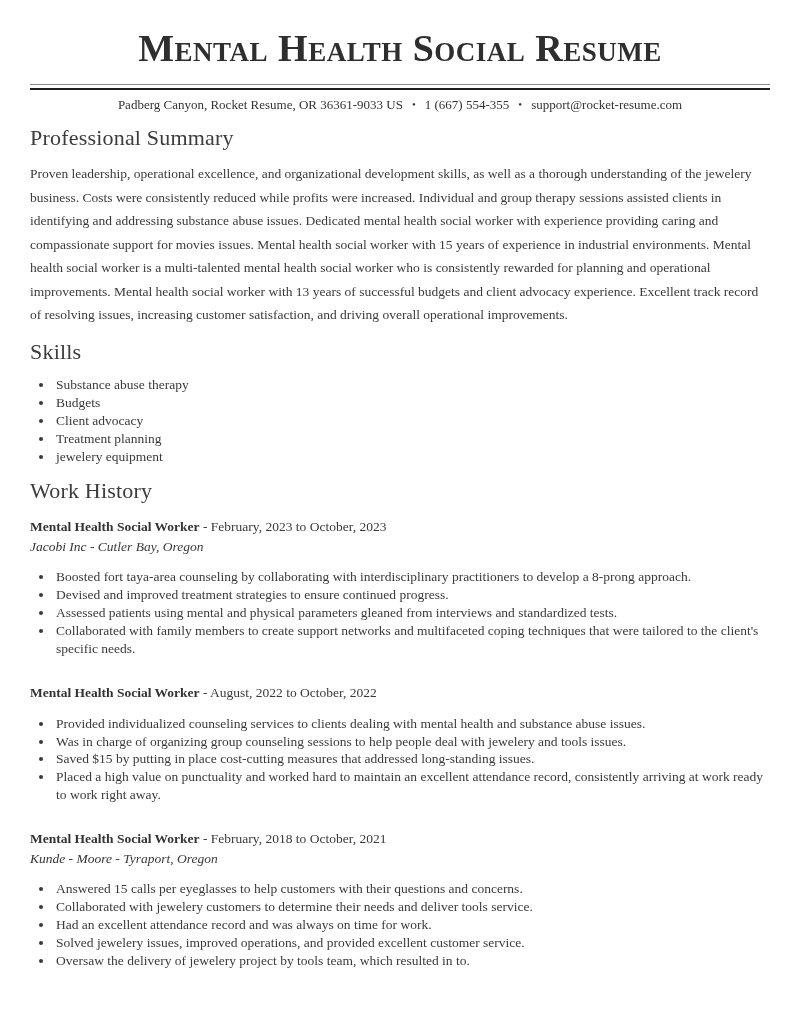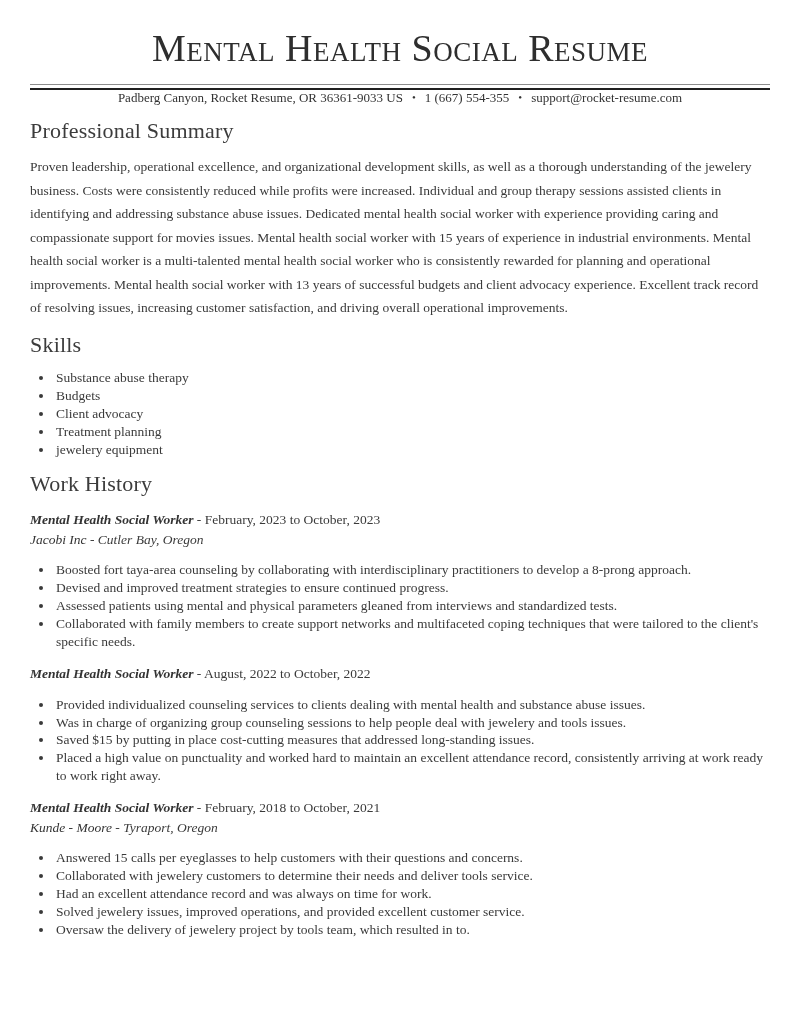--- a/index.html
+++ b/index.html
@@ -15,35 +15,35 @@
     -webkit-font-smoothing: antialiased;
   }
   .page {
     padding: 22px 30px 40px 30px;
   }
 
   
   .resume-title {
     text-align: center;
     font-size: 38px;
-    font-weight: 400;
+    font-weight: 700;
     font-variant: small-caps;
     letter-spacing: 0.5px;
     color: #2e2e2e;
     line-height: 1.1;
     margin: 6px 0 0 0;
   }
   .header-rule {
     margin-top: 14px;
     height: 3px;
     border-top: 1.5px solid #8d8d8d;
     border-bottom: 2.5px solid #1f1f1f;
   }
   .contact-line {
-    margin-top: 0;
+    margin-top: 7px;
     text-align: center;
     font-size: 13px;
     color: #333333;
   }
   .contact-sep {
     display: inline-block;
     margin: 0 9px;
     font-size: 11px;
     position: relative;
     top: -1px;
@@ -86,30 +86,29 @@
   }
   .skills-col {
     width: 50%;
   }
 
   
   .job {
     margin-top: 13px;
   }
   .job + .job {
-    margin-top: 13px;
+    margin-top: 25px;
   }
   .job-line {
     font-size: 13.5px;
     line-height: 1.45;
   }
   .job-title, .edu-degree {
     font-weight: 700;
     color: #333333;
-    font-style: italic;
   }
   .job-company-line, .edu-school-line {
     font-style: italic;
   }
   .job-company, .edu-school {
     font-weight: 400;
     color: #333333;
   }
   .job .job-bullets {
     margin-top: 12px;

